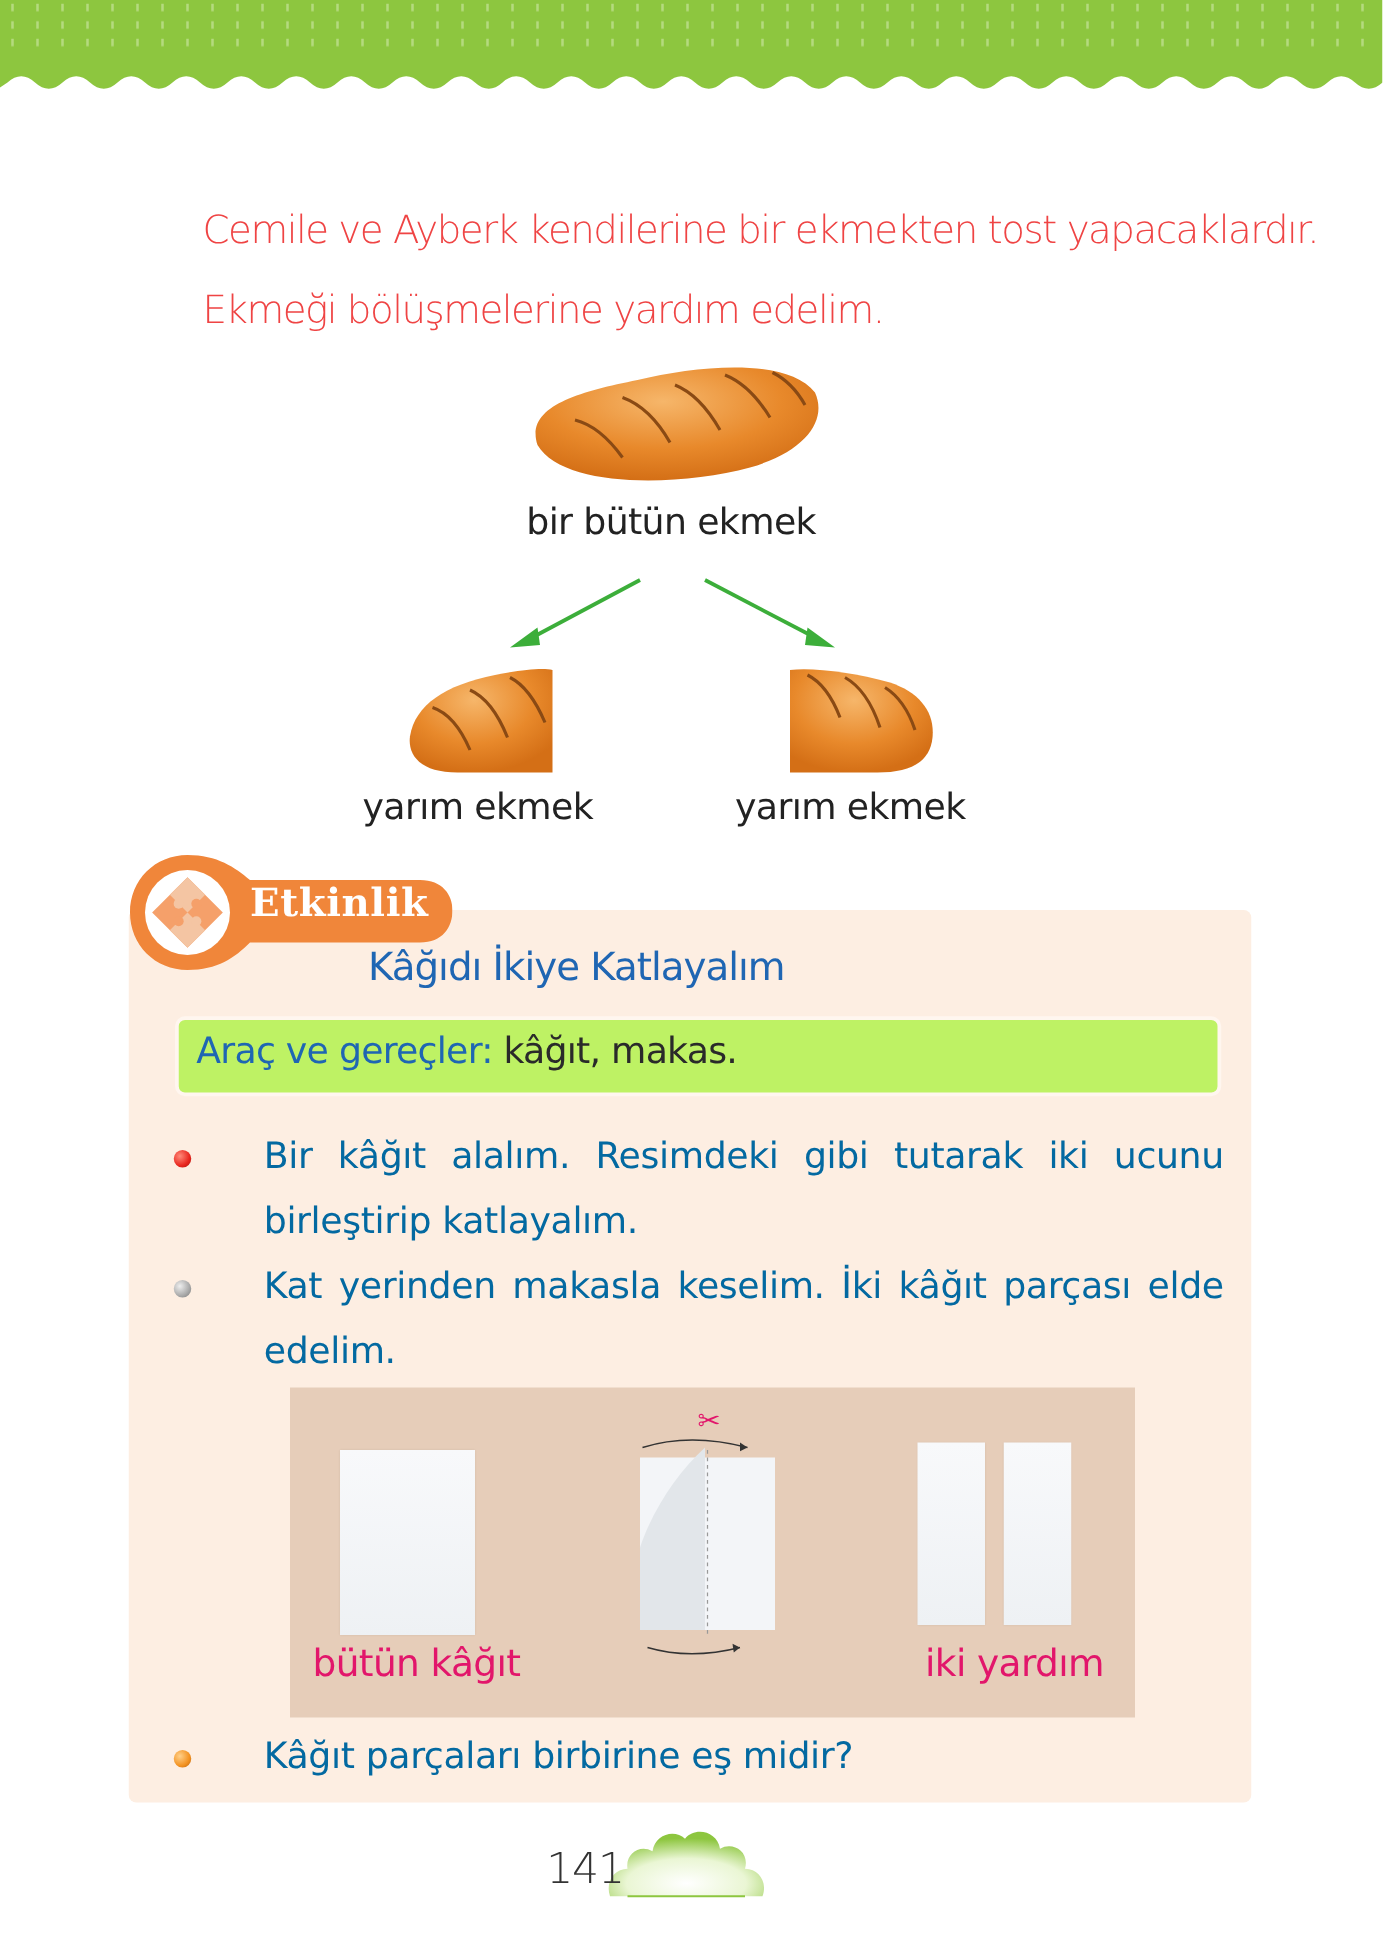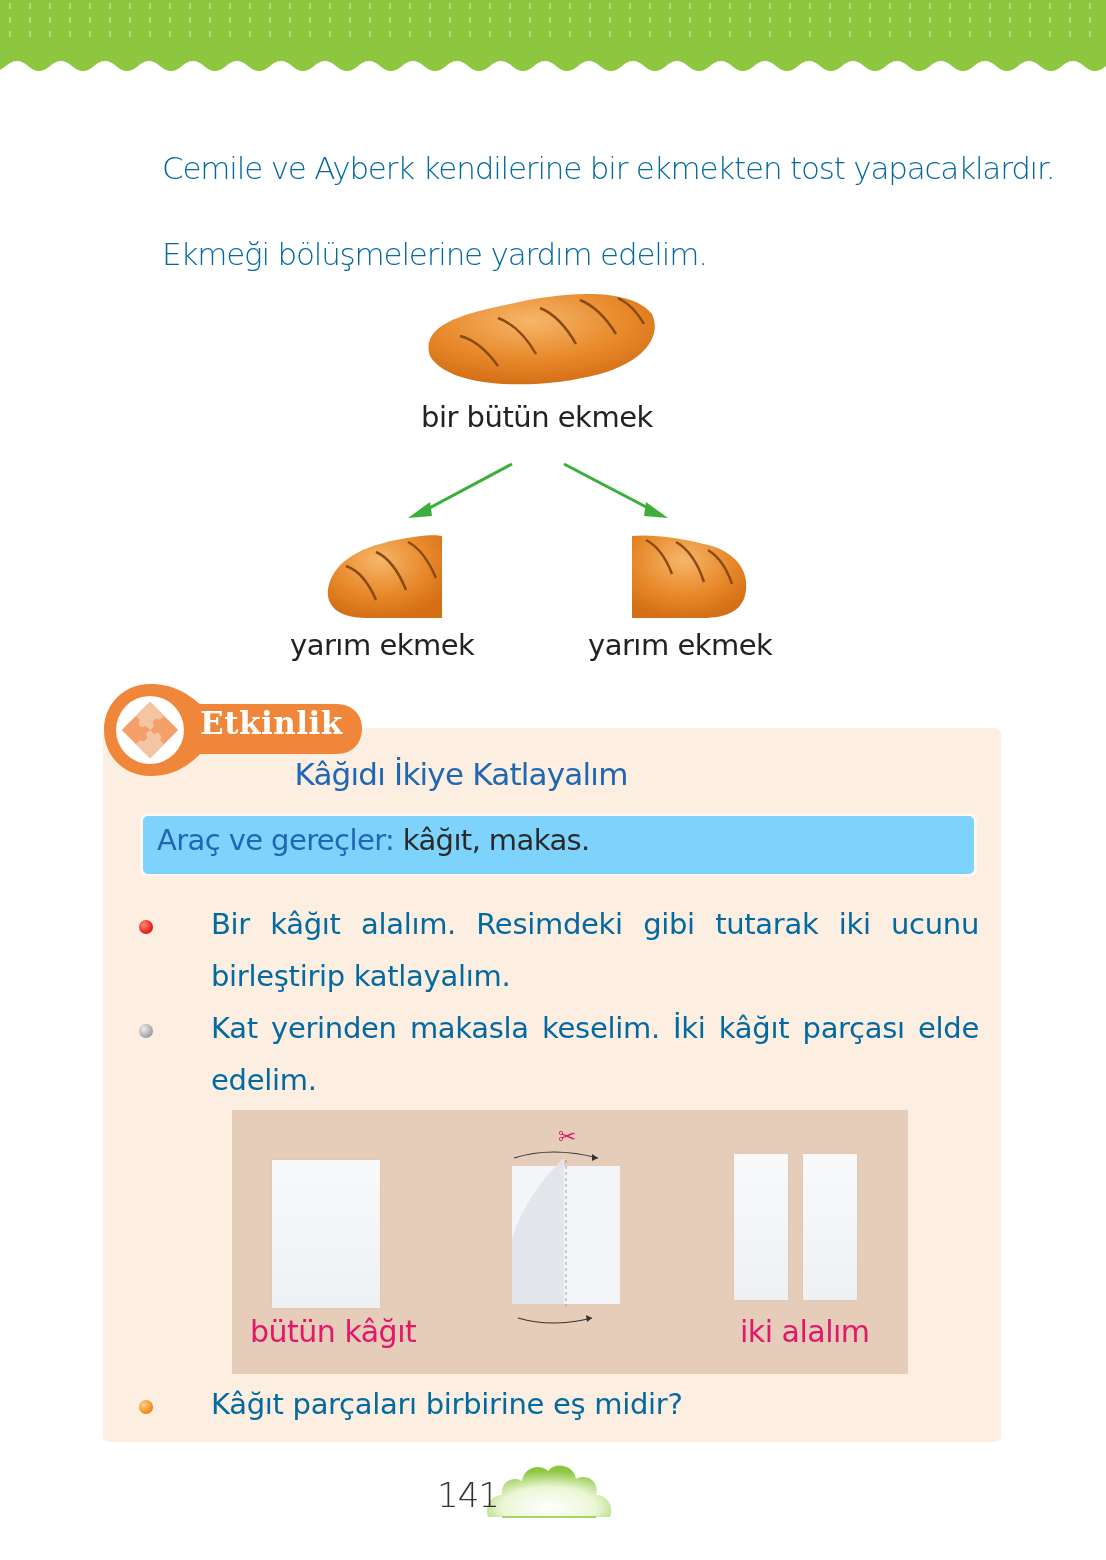--- a/index.html
+++ b/index.html
@@ -2,40 +2,40 @@
 <html><head>
 <meta charset="utf-8">
 <style>
   * { box-sizing: border-box; margin: 0; padding: 0; }
   body {
     width: 1106px; height: 1560px; background: #ffffff; position: relative; overflow: hidden;
     font-family: "DejaVu Sans", sans-serif; color: #2a2a2a;
   }
   .top-band { position: absolute; left: 0; top: 0; width: 1106px; height: 82px; }
   .abs { position: absolute; }
-  .intro { font-size: 31px; letter-spacing: -1.2px; font-weight: 300; color: #0369a1; white-space: nowrap; }
+  .intro { font-size: 31px; letter-spacing: -1.2px; font-weight: 300; color: #ef4444; white-space: nowrap; margin-top: 16px; }
   .label { font-size: 29px; letter-spacing: -0.5px; color: #222; white-space: nowrap; }
   .panel {
     position: absolute; left: 103px; top: 728px; width: 898px; height: 714px;
     background: #fdeee2; border-radius: 6px;
   }
   .badge {
     position: absolute; left: 104px; top: 684px; width: 258px; height: 92px;
   }
   .badge-text {
     position: absolute; left: 200px; top: 705px; font-family: "DejaVu Serif", serif;
     font-weight: bold; font-size: 31px; color: #ffffff; letter-spacing: 0.5px;
   }
   .act-title {
     position: absolute; left: 0; width: 922px; top: 756px; text-align: center;
     font-size: 31px; color: #1f66b3; letter-spacing: -0.8px;
   }
   .tools-bar {
     position: absolute; left: 140px; top: 813px; width: 837px; height: 64px;
-    background: #7dd3fc; border: 3px solid #fff6ef; border-radius: 8px;
+    background: #bef264; border: 3px solid #fff6ef; border-radius: 8px;
     padding: 7px 0 0 14px; font-size: 29px; letter-spacing: -0.6px; white-space: nowrap;
   }
   .tools-label { color: #1f66b3; }
   .tools-value { color: #2a2a2a; }
   .step {
     position: absolute; left: 211px; width: 768px; font-size: 29px; line-height: 52px;
     text-align: justify; text-align-last: left; letter-spacing: -0.3px; color: #0369a1;
   }
   .bullet { position: absolute; width: 14px; height: 14px; border-radius: 50%; }
   .figure-box {
@@ -55,21 +55,21 @@
   <defs>
     <pattern id="dots" x="0" y="0" width="20" height="14" patternUnits="userSpaceOnUse">
       <rect x="9" y="3" width="2" height="6" fill="#c7e39a" opacity="0.7"></rect>
     </pattern>
   </defs>
   <path d="M0,0 H1106 V66 Q1095,76 1084,66 Q1073,56 1062,66 Q1051,76 1040,66 Q1029,56 1018,66 Q1007,76 996,66 Q985,56 974,66 Q963,76 952,66 Q941,56 930,66 Q919,76 908,66 Q897,56 886,66 Q875,76 864,66 Q853,56 842,66 Q831,76 820,66 Q809,56 798,66 Q787,76 776,66 Q765,56 754,66 Q743,76 732,66 Q721,56 710,66 Q699,76 688,66 Q677,56 666,66 Q655,76 644,66 Q633,56 622,66 Q611,76 600,66 Q589,56 578,66 Q567,76 556,66 Q545,56 534,66 Q523,76 512,66 Q501,56 490,66 Q479,76 468,66 Q457,56 446,66 Q435,76 424,66 Q413,56 402,66 Q391,76 380,66 Q369,56 358,66 Q347,76 336,66 Q325,56 314,66 Q303,76 292,66 Q281,56 270,66 Q259,76 248,66 Q237,56 226,66 Q215,76 204,66 Q193,56 182,66 Q171,76 160,66 Q149,56 138,66 Q127,76 116,66 Q105,56 94,66 Q83,76 72,66 Q61,56 50,66 Q39,76 28,66 Q17,56 6,66 L0,70 Z" fill="#8dc63f"></path>
   <rect x="0" y="0" width="1106" height="42" fill="url(#dots)"></rect>
 </svg>
 
 <div class="abs intro" style="left:162px; top:150px;">Cemile ve Ayberk kendilerine bir ekmekten tost yapacaklardır.</div>
-<div class="abs intro" style="left:162px; top:236px;">Ekmeği bölüşmelerine yardım edelim.</div>
+<div class="abs intro" style="left:162px; top:214px;">Ekmeği bölüşmelerine yardım edelim.</div>
 
 <svg class="abs" style="left:420px; top:286px;" width="240" height="104" viewBox="0 0 240 104">
   <defs>
     <radialGradient id="bread" cx="45%" cy="30%" r="70%">
       <stop offset="0%" stop-color="#f6b66a"></stop>
       <stop offset="60%" stop-color="#e8892b"></stop>
       <stop offset="100%" stop-color="#d46f16"></stop>
     </radialGradient>
   </defs>
   <path d="M10,70 C0,40 40,28 90,18 C140,6 210,0 232,28 C242,50 225,75 180,88 C120,104 30,104 10,70 Z" fill="url(#bread)"></path>
@@ -140,21 +140,21 @@
     <polygon points="96,40 90,36 90,43" fill="#333"></polygon>
     <rect x="10" y="48" width="108" height="138" fill="#f3f5f8"></rect>
     <path d="M10,186 L10,120 C20,90 40,60 62,40 L62,186 Z" fill="#e2e6ea"></path>
     <line x1="64" y1="42" x2="64" y2="190" stroke="#999" stroke-width="1" stroke-dasharray="3,3"></line>
     <path d="M16,200 Q50,210 90,200" stroke="#333" stroke-width="1.2" fill="none"></path>
     <polygon points="90,200 84,197 85,204" fill="#333"></polygon>
   </svg>
   <div class="paper" style="left:502px; top:44px; width:54px; height:146px;"></div>
   <div class="paper" style="left:571px; top:44px; width:54px; height:146px;"></div>
   <div class="pink" style="left:18px; top:204px;">bütün kâğıt</div>
-  <div class="pink" style="left:508px; top:204px;">iki alalım</div>
+  <div class="pink" style="left:508px; top:204px;">iki yardım</div>
 </div>
 
 <div class="bullet" style="left:139px; top:1400px; background: radial-gradient(circle at 35% 35%, #ffd08a, #f39221 60%, #b5600c);"></div>
 <div class="step" style="top:1378px;">Kâğıt parçaları birbirine eş midir?</div>
 
 <svg class="page-num" viewBox="0 0 130 70">
   <defs>
     <radialGradient id="cloud" cx="50%" cy="80%" r="70%">
       <stop offset="0%" stop-color="#ffffff"></stop>
       <stop offset="55%" stop-color="#eaf6d4"></stop>

